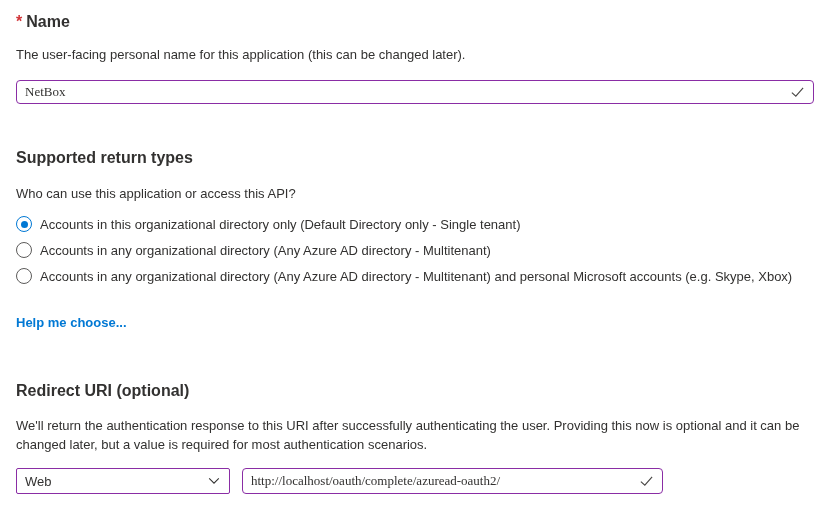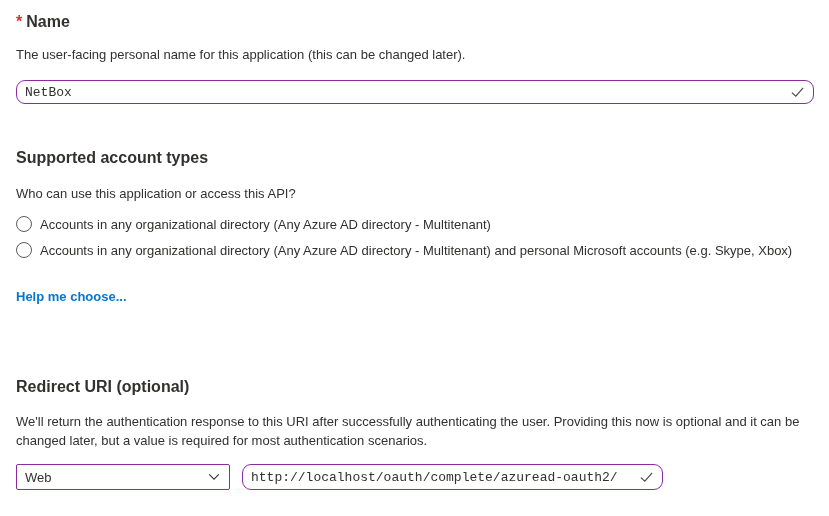--- a/index.html
+++ b/index.html
@@ -26,23 +26,23 @@
     color: #323130;
   }
 
   
   .name-desc { margin-top: 15px; }
   .input-wrap { position: relative; margin-top: 17px; width: 798px; }
   .text-input {
     width: 100%;
     height: 24px;
     border: 1px solid #8a2da5;
-    border-radius: 9px;
+    border-radius: 4px;
     background: #ffffff;
-    font-family: Liberation Mono, monospace;
+    font-family: Liberation Serif, serif;
     font-size: 13px;
     color: #323130;
     padding: 0 30px 0 8px;
     outline: none;
   }
   .input-check {
     position: absolute;
     right: 9px; top: 50%;
     transform: translateY(-50%);
     width: 15px; height: 15px;
@@ -88,21 +88,21 @@
     display: inline-block;
     margin-top: 26px;
     font-size: 13px;
     color: #0078d4;
     text-decoration: none;
     cursor: pointer;
     font-weight: bold;
   }
 
   
-  .redirect-heading { margin-top: 72px; }
+  .redirect-heading { margin-top: 50px; }
   .redirect-desc {
     margin-top: 15px;
     width: 798px;
     line-height: 19px;
   }
   .redirect-row {
     margin-top: 14px;
     display: flex;
     align-items: center;
     gap: 12px;
@@ -143,25 +143,31 @@
 <div class="help-text name-desc">The user-facing personal name for this application (this can be changed later).</div>
 
 <div class="input-wrap">
   <input class="text-input" type="text" value="NetBox" style="">
   <svg class="input-check" viewBox="0 0 16 16">
     <path d="M2 8.6 L6.2 12.4 L14 3.6" fill="none" stroke="#484644" stroke-width="1.2"></path>
   </svg>
 </div>
 
 
-<div class="section-heading account-types-heading">Supported account types</div>
+<div class="section-heading account-types-heading">Supported return types</div>
 
 <div class="help-text account-question">Who can use this application or access this API?</div>
 
 <div class="radio-group">
+  <div class="radio-row selected">
+    <span class="radio-circle">
+        <span class="radio-dot"></span>
+      </span>
+    <span class="radio-label">Accounts in this organizational directory only (Default Directory only - Single tenant)</span>
+  </div>
   <div class="radio-row">
     <span class="radio-circle"></span>
     <span class="radio-label">Accounts in any organizational directory (Any Azure AD directory - Multitenant)</span>
   </div>
   <div class="radio-row">
     <span class="radio-circle"></span>
     <span class="radio-label">Accounts in any organizational directory (Any Azure AD directory - Multitenant) and personal Microsoft accounts (e.g. Skype, Xbox)</span>
   </div>
 </div>
 

